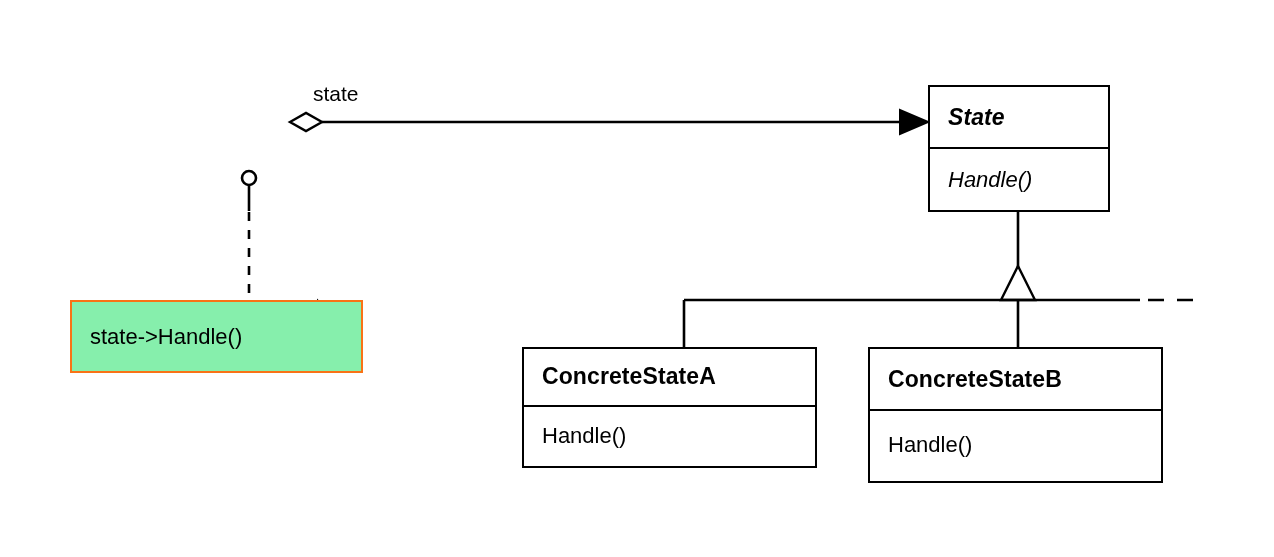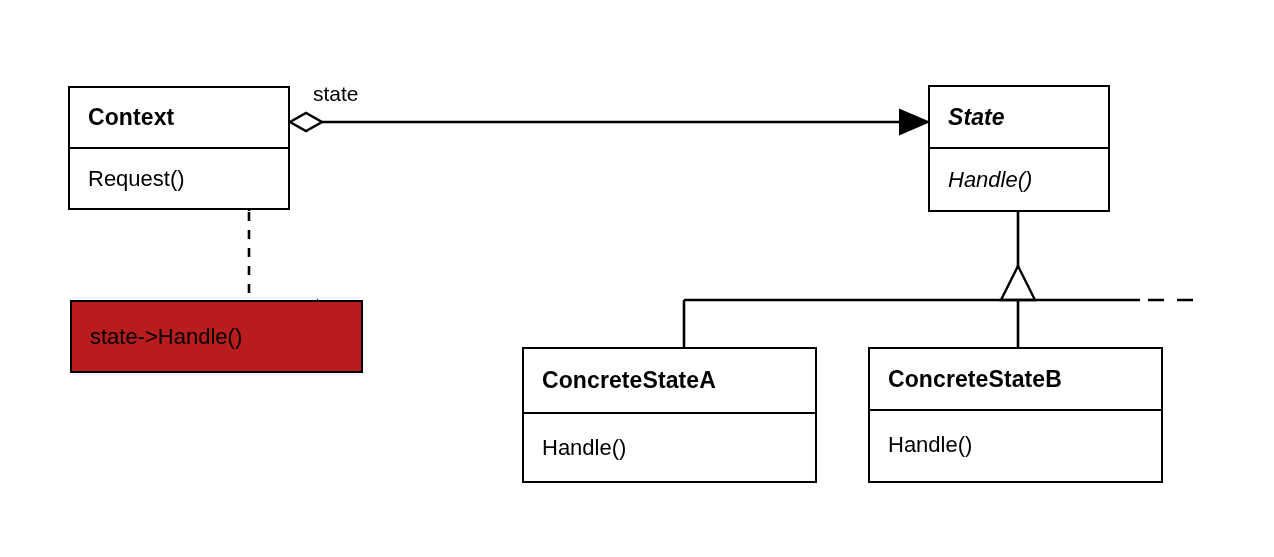--- a/index.html
+++ b/index.html
@@ -57,22 +57,22 @@
     color: #000000;
     white-space: nowrap;
   }
   .uml-op.abstract {
     font-style: italic;
   }
   
   .uml-note {
     position: absolute;
     box-sizing: border-box;
-    background: #b91c1c;
-    border: 2px solid #000000;
+    background: #86efac;
+    border: 2px solid #f97316;
     display: flex;
     align-items: center;
     padding-left: 18px;
   }
   .uml-note-text {
     font-size: 22px;
     color: #000000;
     white-space: nowrap;
   }
   .note-fold {
@@ -122,39 +122,31 @@
 
       <line x1="1148" y1="300" x2="1197" y2="300" stroke="#000000" stroke-width="2.6" stroke-dasharray="16 13"></line>
     </g>
 
     <g class="note-fold">
       <polygon points="318,301 362,301 362,344" fill="#b3b3b3" stroke="#000000" stroke-width="2"></polygon>
       <polygon points="318,301 345,331 318,331" fill="#ffffff" stroke="#000000" stroke-width="2"></polygon>
     </g>
   </svg>
 
-  <div class="uml-class" id="class-context" style="left:68px; top:86px; width:222px; height:124px;">
-    <div class="uml-compartment name-compartment" style="height:62px;">
-      <span class="uml-name">Context</span>
-    </div>
-    <div class="uml-compartment" style="height:60px;">
-      <span class="uml-op">Request()</span>
-    </div>
-  </div>
 
   <div class="uml-class" id="class-state" style="left:928px; top:85px; width:182px; height:127px;">
     <div class="uml-compartment name-compartment" style="height:63px;">
       <span class="uml-name abstract">State</span>
     </div>
     <div class="uml-compartment" style="height:62px;">
       <span class="uml-op abstract">Handle()</span>
     </div>
   </div>
 
-  <div class="uml-class" id="class-concrete-state-a" style="left:522px; top:347px; width:295px; height:136px;">
+  <div class="uml-class" id="class-concrete-state-a" style="left:522px; top:347px; width:295px; height:121px;">
     <div class="uml-compartment name-compartment" style="height:65px;">
       <span class="uml-name">ConcreteStateA</span>
     </div>
     <div class="uml-compartment" style="height:67px;">
       <span class="uml-op">Handle()</span>
     </div>
   </div>
 
   <div class="uml-class" id="class-concrete-state-b" style="left:868px; top:347px; width:295px; height:136px;">
     <div class="uml-compartment name-compartment" style="height:62px;">

